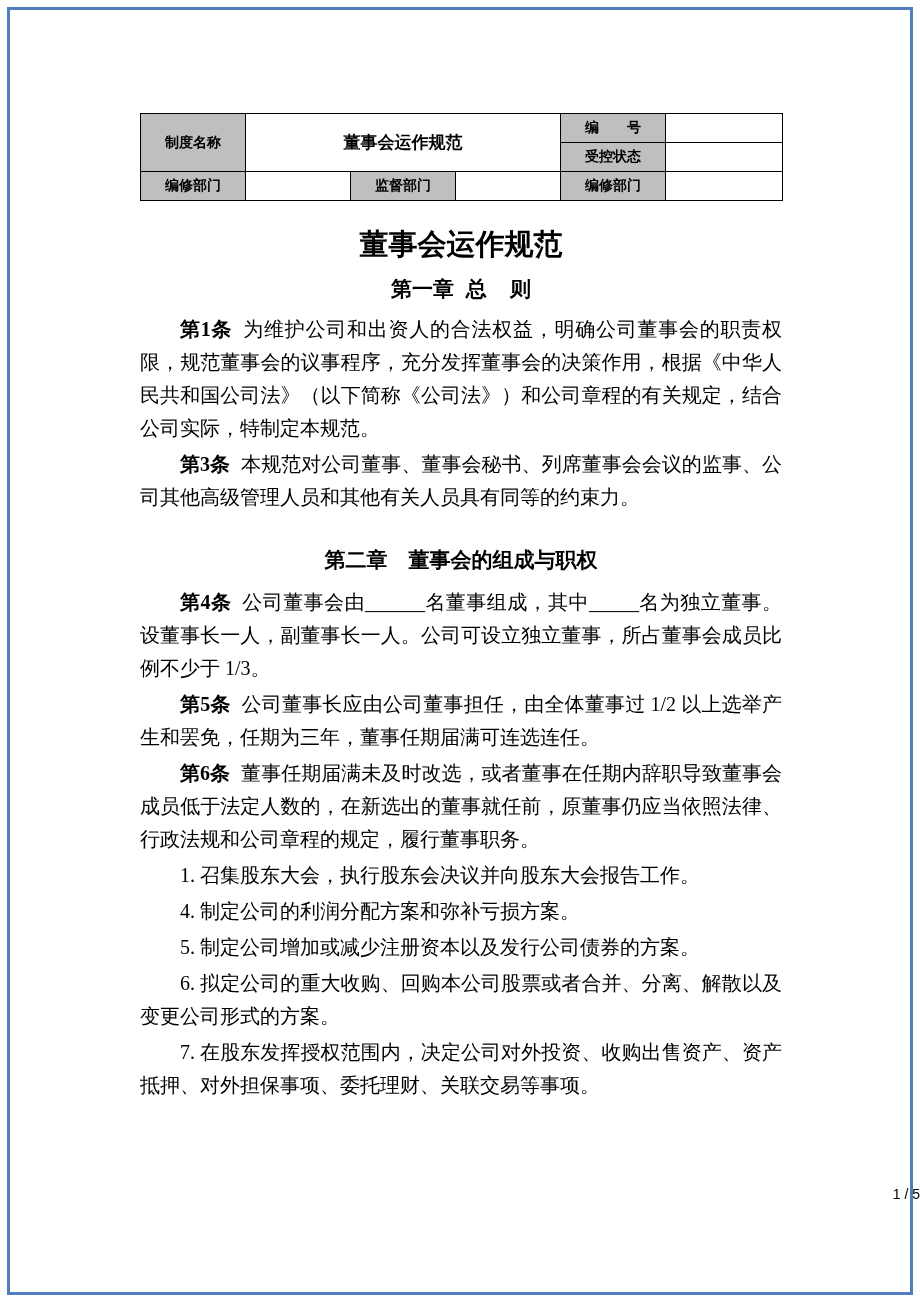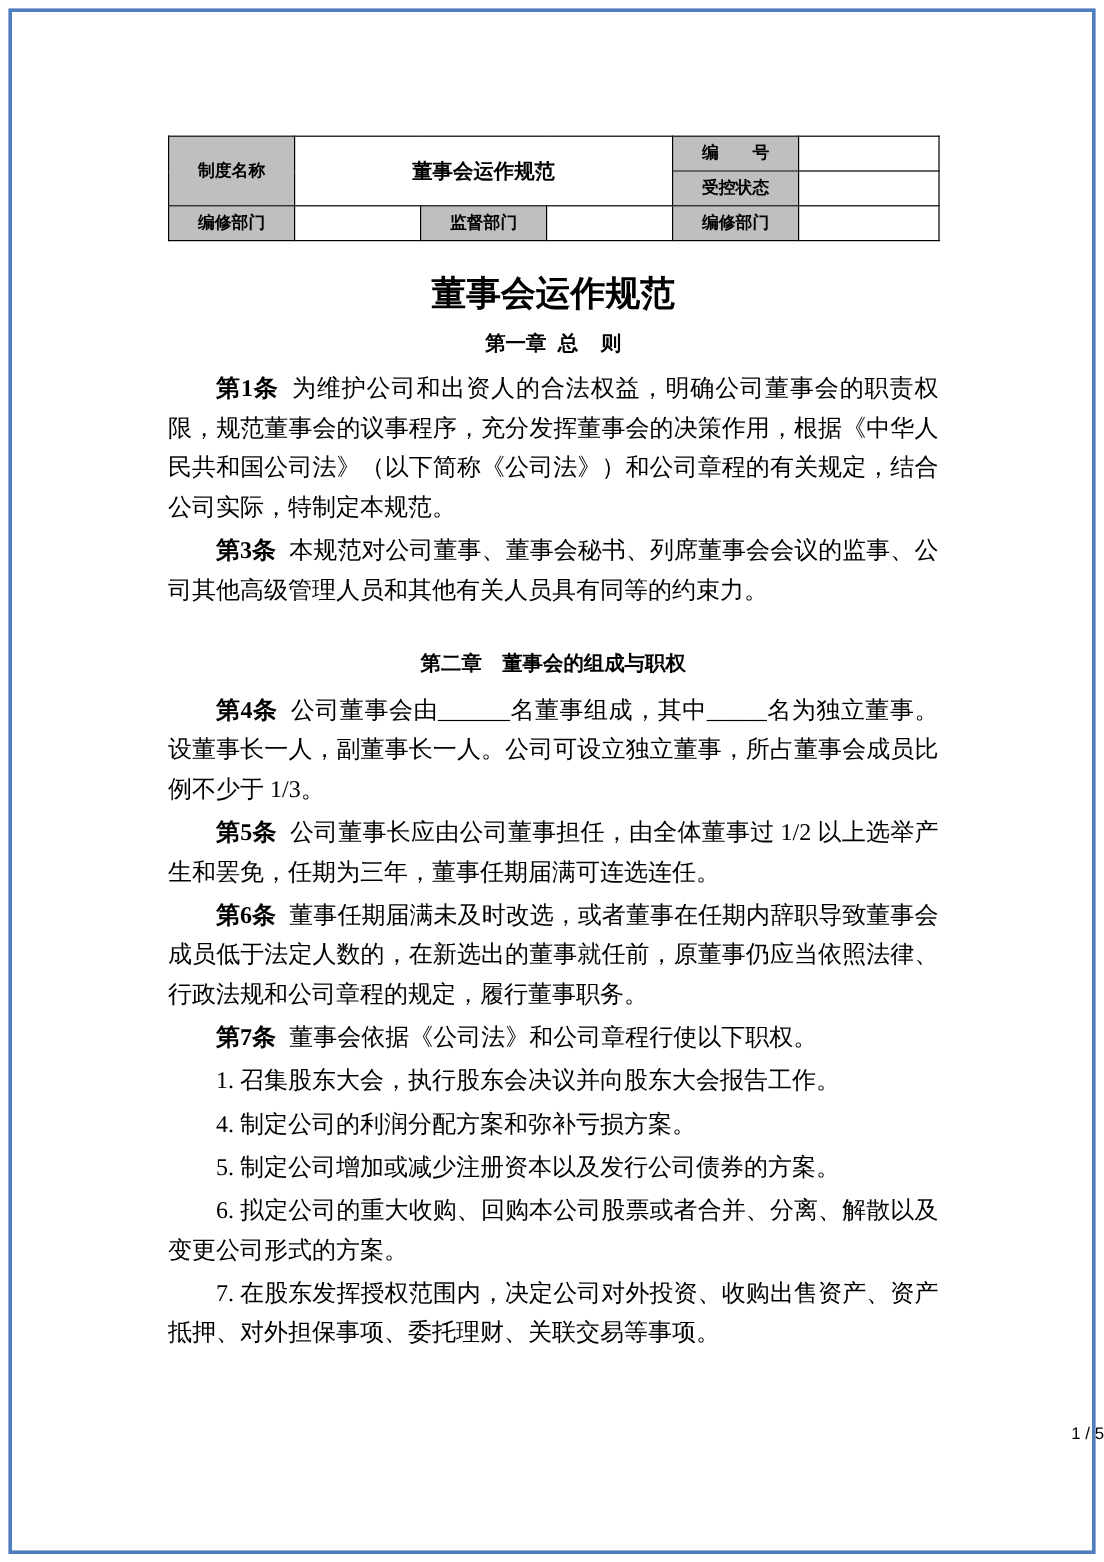--- a/index.html
+++ b/index.html
@@ -52,21 +52,21 @@
   .doc-title {
     font-family: "Liberation Sans", "DejaVu Sans", sans-serif;
     font-size: 29px;
     font-weight: bold;
     text-align: center;
     margin: 24px 0 10px 0;
     white-space: pre;
   }
   .chapter {
     font-family: "Liberation Sans", "DejaVu Sans", sans-serif;
-    font-size: 17px;
+    font-size: 21px;
     font-weight: bold;
     text-align: center;
     margin: 8px 0 10px 0;
     white-space: pre;
   }
   .chapter.second {
     margin-top: 32px;
     margin-bottom: 12px;
   }
   p.para {
@@ -137,21 +137,20 @@
   <p class="para"><span class="art">第3条</span><span>本规范对公司董事、董事会秘书、列席董事会会议的监事、公司其他高级管理人员和其他有关人员具有同等的约束力。</span></p>
 
   <h2 class="chapter second">第二章　董事会的组成与职权</h2>
 
   <p class="para"><span class="art">第4条</span><span>公司董事会由______名董事组成，其中_____名为独立董事。设董事长一人，副董事长一人。公司可设立独立董事，所占董事会成员比例不少于 1/3。</span></p>
 
   <p class="para"><span class="art">第5条</span><span>公司董事长应由公司董事担任，由全体董事过 1/2 以上选举产生和罢免，任期为三年，董事任期届满可连选连任。</span></p>
 
   <p class="para"><span class="art">第6条</span><span>董事任期届满未及时改选，或者董事在任期内辞职导致董事会成员低于法定人数的，在新选出的董事就任前，原董事仍应当依照法律、行政法规和公司章程的规定，履行董事职务。</span></p>
 
-  <p class="para"><span class="art">第7条</span><span>董事会依据《公司法》和公司章程行使以下职权。</span></p>
 
   <p class="para">1. 召集股东大会，执行股东会决议并向股东大会报告工作。</p>
   <p class="para">4. 制定公司的利润分配方案和弥补亏损方案。</p>
   <p class="para">5. 制定公司增加或减少注册资本以及发行公司债券的方案。</p>
   <p class="para">6. 拟定公司的重大收购、回购本公司股票或者合并、分离、解散以及变更公司形式的方案。</p>
   <p class="para">7. 在股东发挥授权范围内，决定公司对外投资、收购出售资产、资产抵押、对外担保事项、委托理财、关联交易等事项。</p>
 
 </div>
 
 <div class="footer">1 / 5</div>

